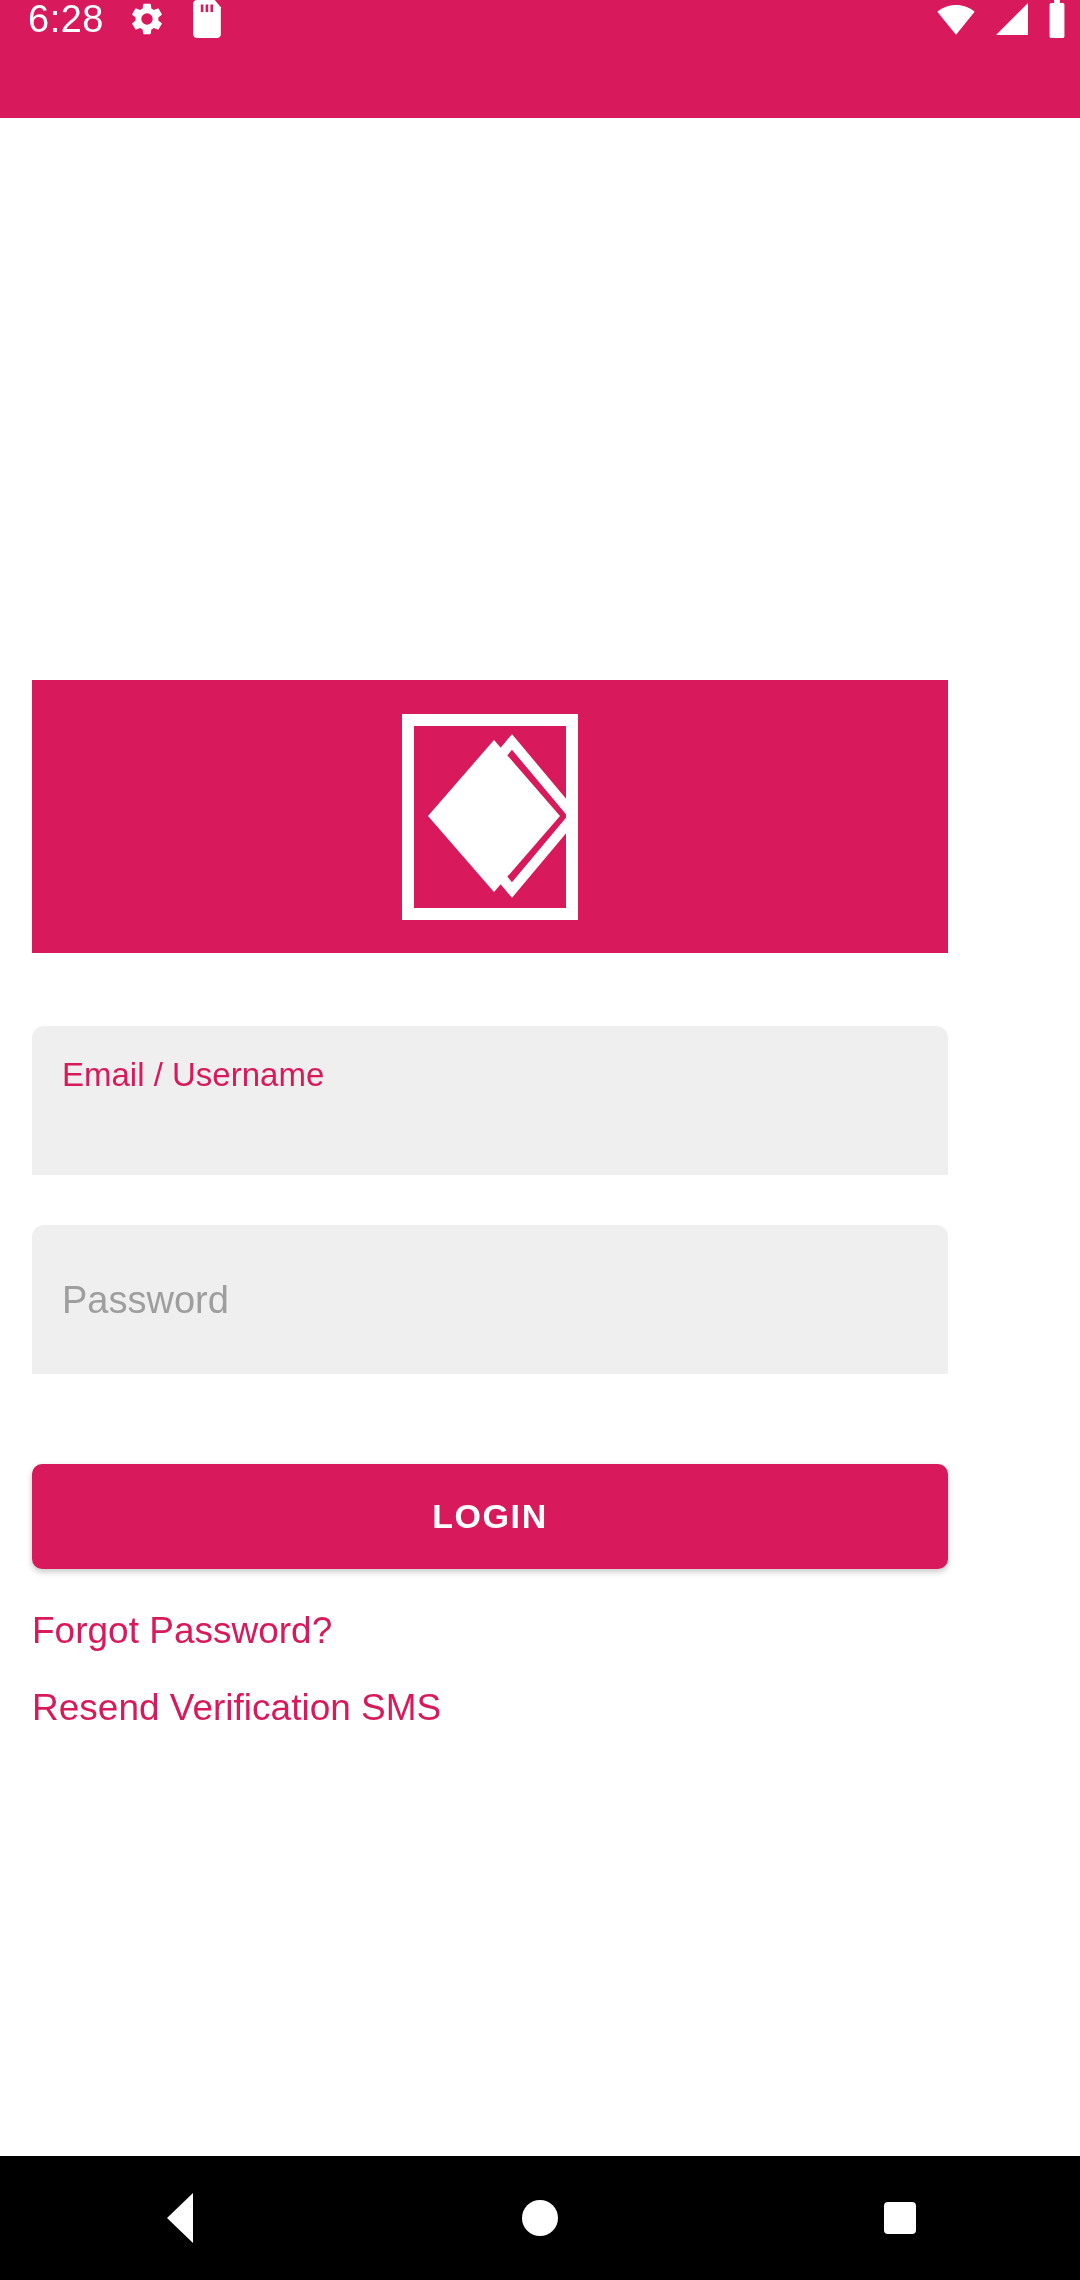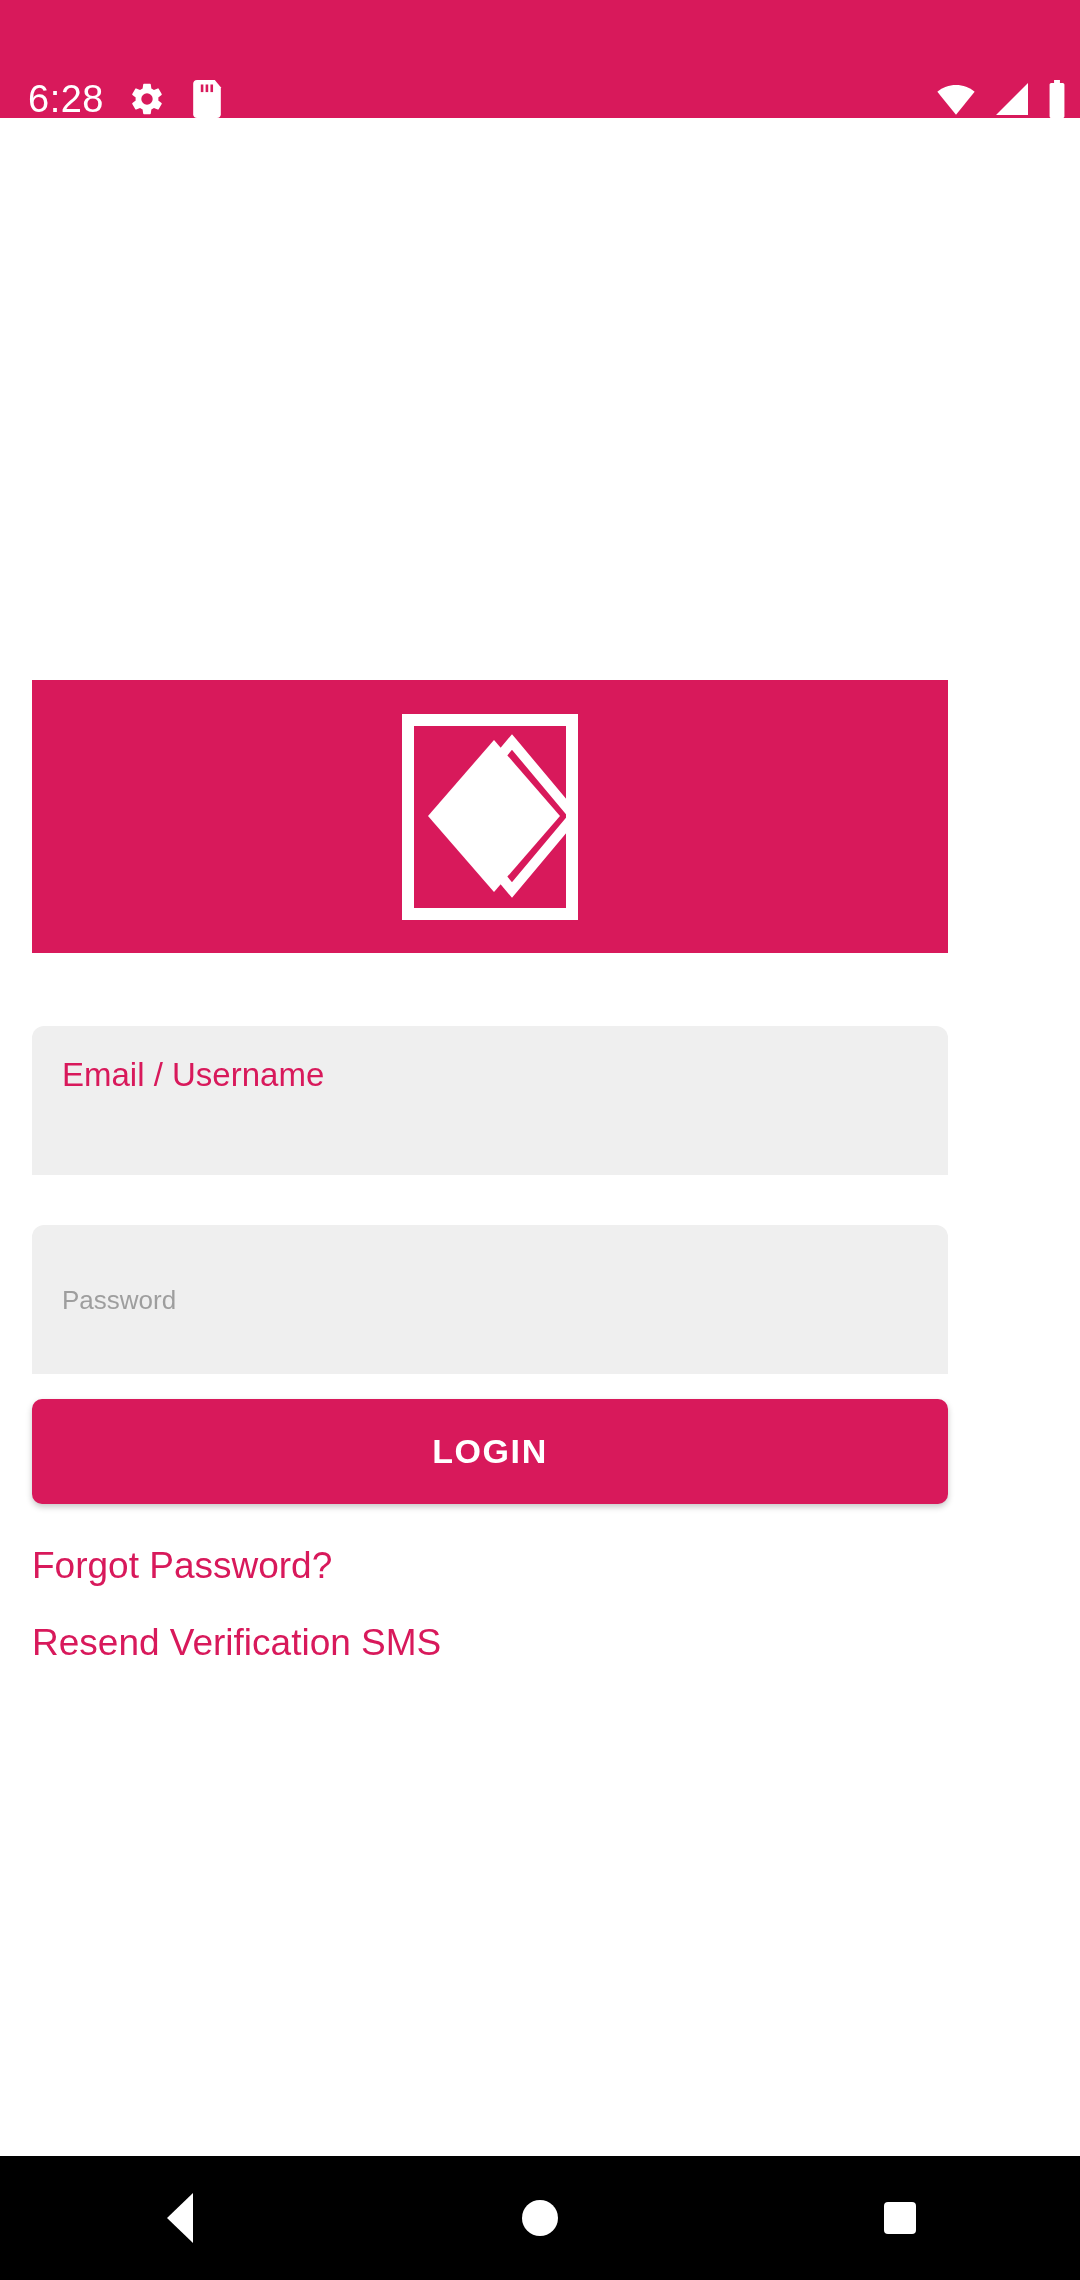--- a/index.html
+++ b/index.html
@@ -19,21 +19,21 @@
     background: #ffffff;
     display: flex;
     flex-direction: column;
   }
 
   
   .status-bar {
     height: 118px;
     background: #d8195b;
     display: flex;
-    align-items: flex-end;
+    align-items: flex-start;
     padding: 0 12px 0 28px;
     flex: 0 0 auto;
   }
   .status-left {
     display: flex;
     align-items: center;
     gap: 24px;
   }
   .status-time {
     color: #ffffff;
@@ -98,31 +98,31 @@
     top: 32px;
     font-size: 33px;
     color: #d8195b;
     line-height: 1;
   }
   .field-placeholder {
     position: absolute;
     left: 30px;
     top: 50%;
     transform: translateY(-50%);
-    font-size: 26px;
+    font-size: 38px;
     color: #9e9e9e;
     line-height: 1;
   }
   .field.second { margin-top: 50px; }
 
   
   .login-button {
     width: 916px;
     height: 105px;
-    margin-top: 25px;
+    margin-top: 90px;
     background: #d8195b;
     border: none;
     border-radius: 10px;
     color: #ffffff;
     font-size: 34px;
     font-weight: bold;
     letter-spacing: 1.6px;
     font-family: "Liberation Sans", sans-serif;
     box-shadow: 0 3px 6px rgba(0,0,0,0.22);
     cursor: pointer;

